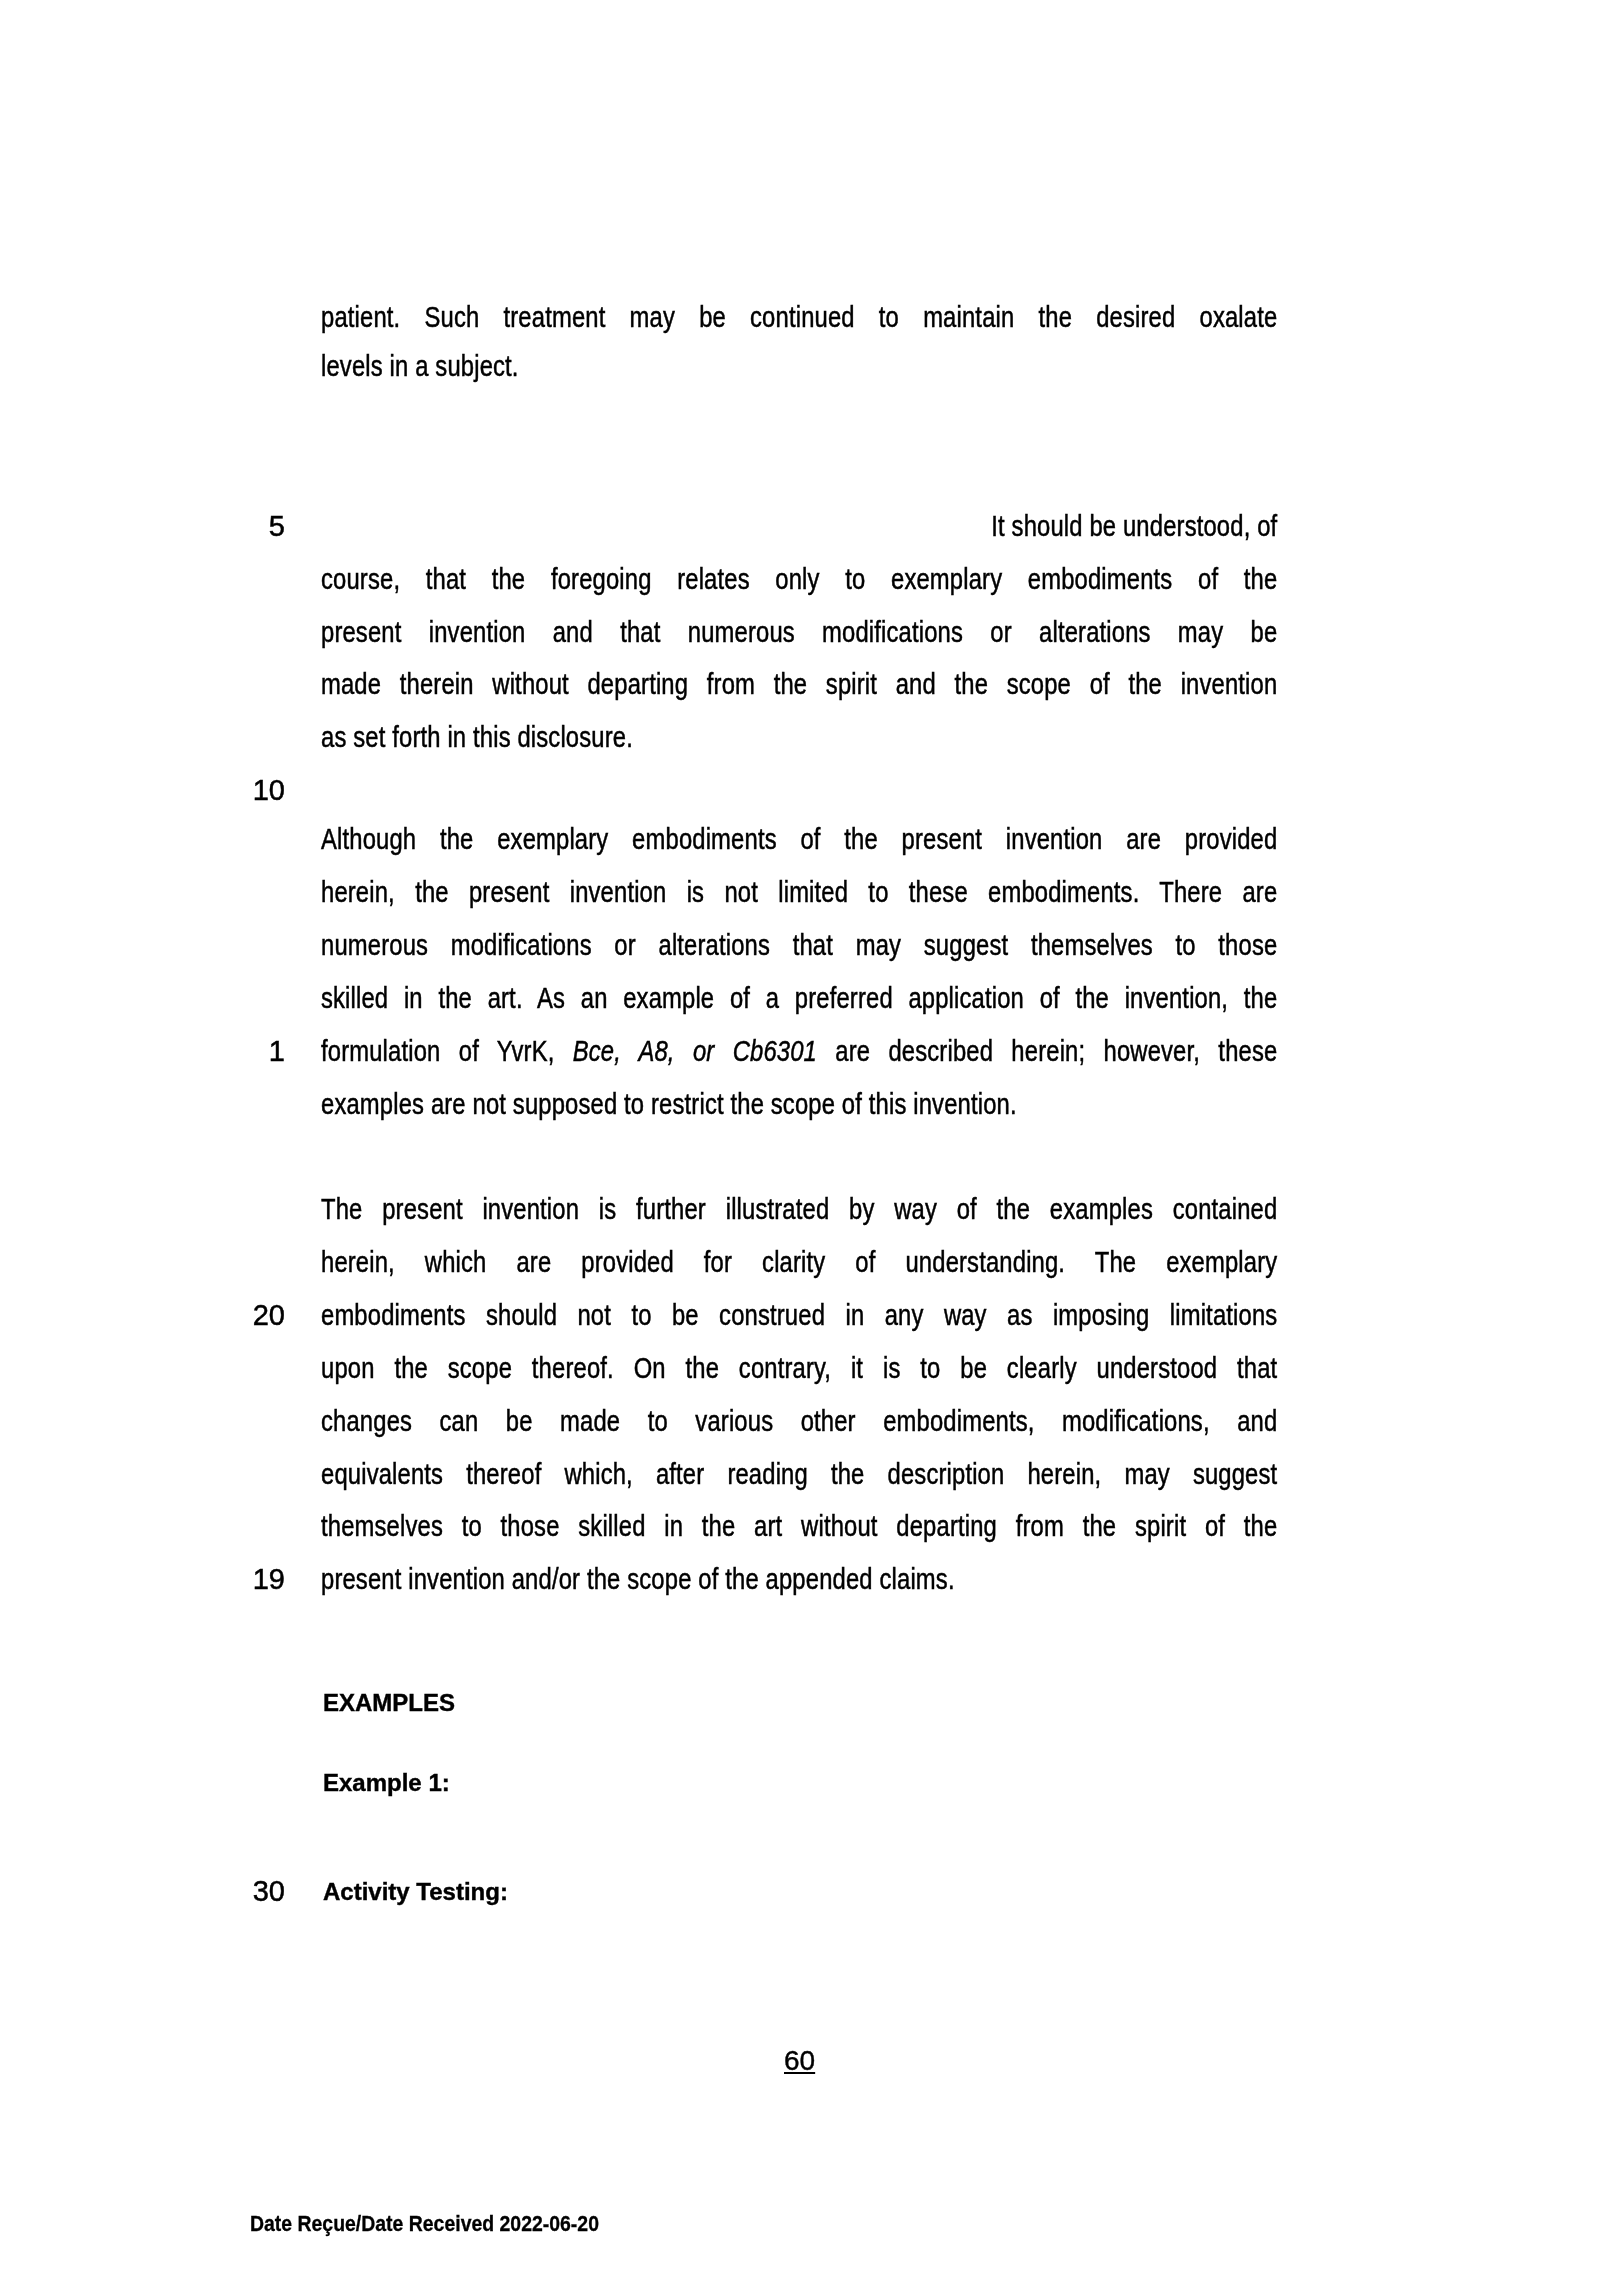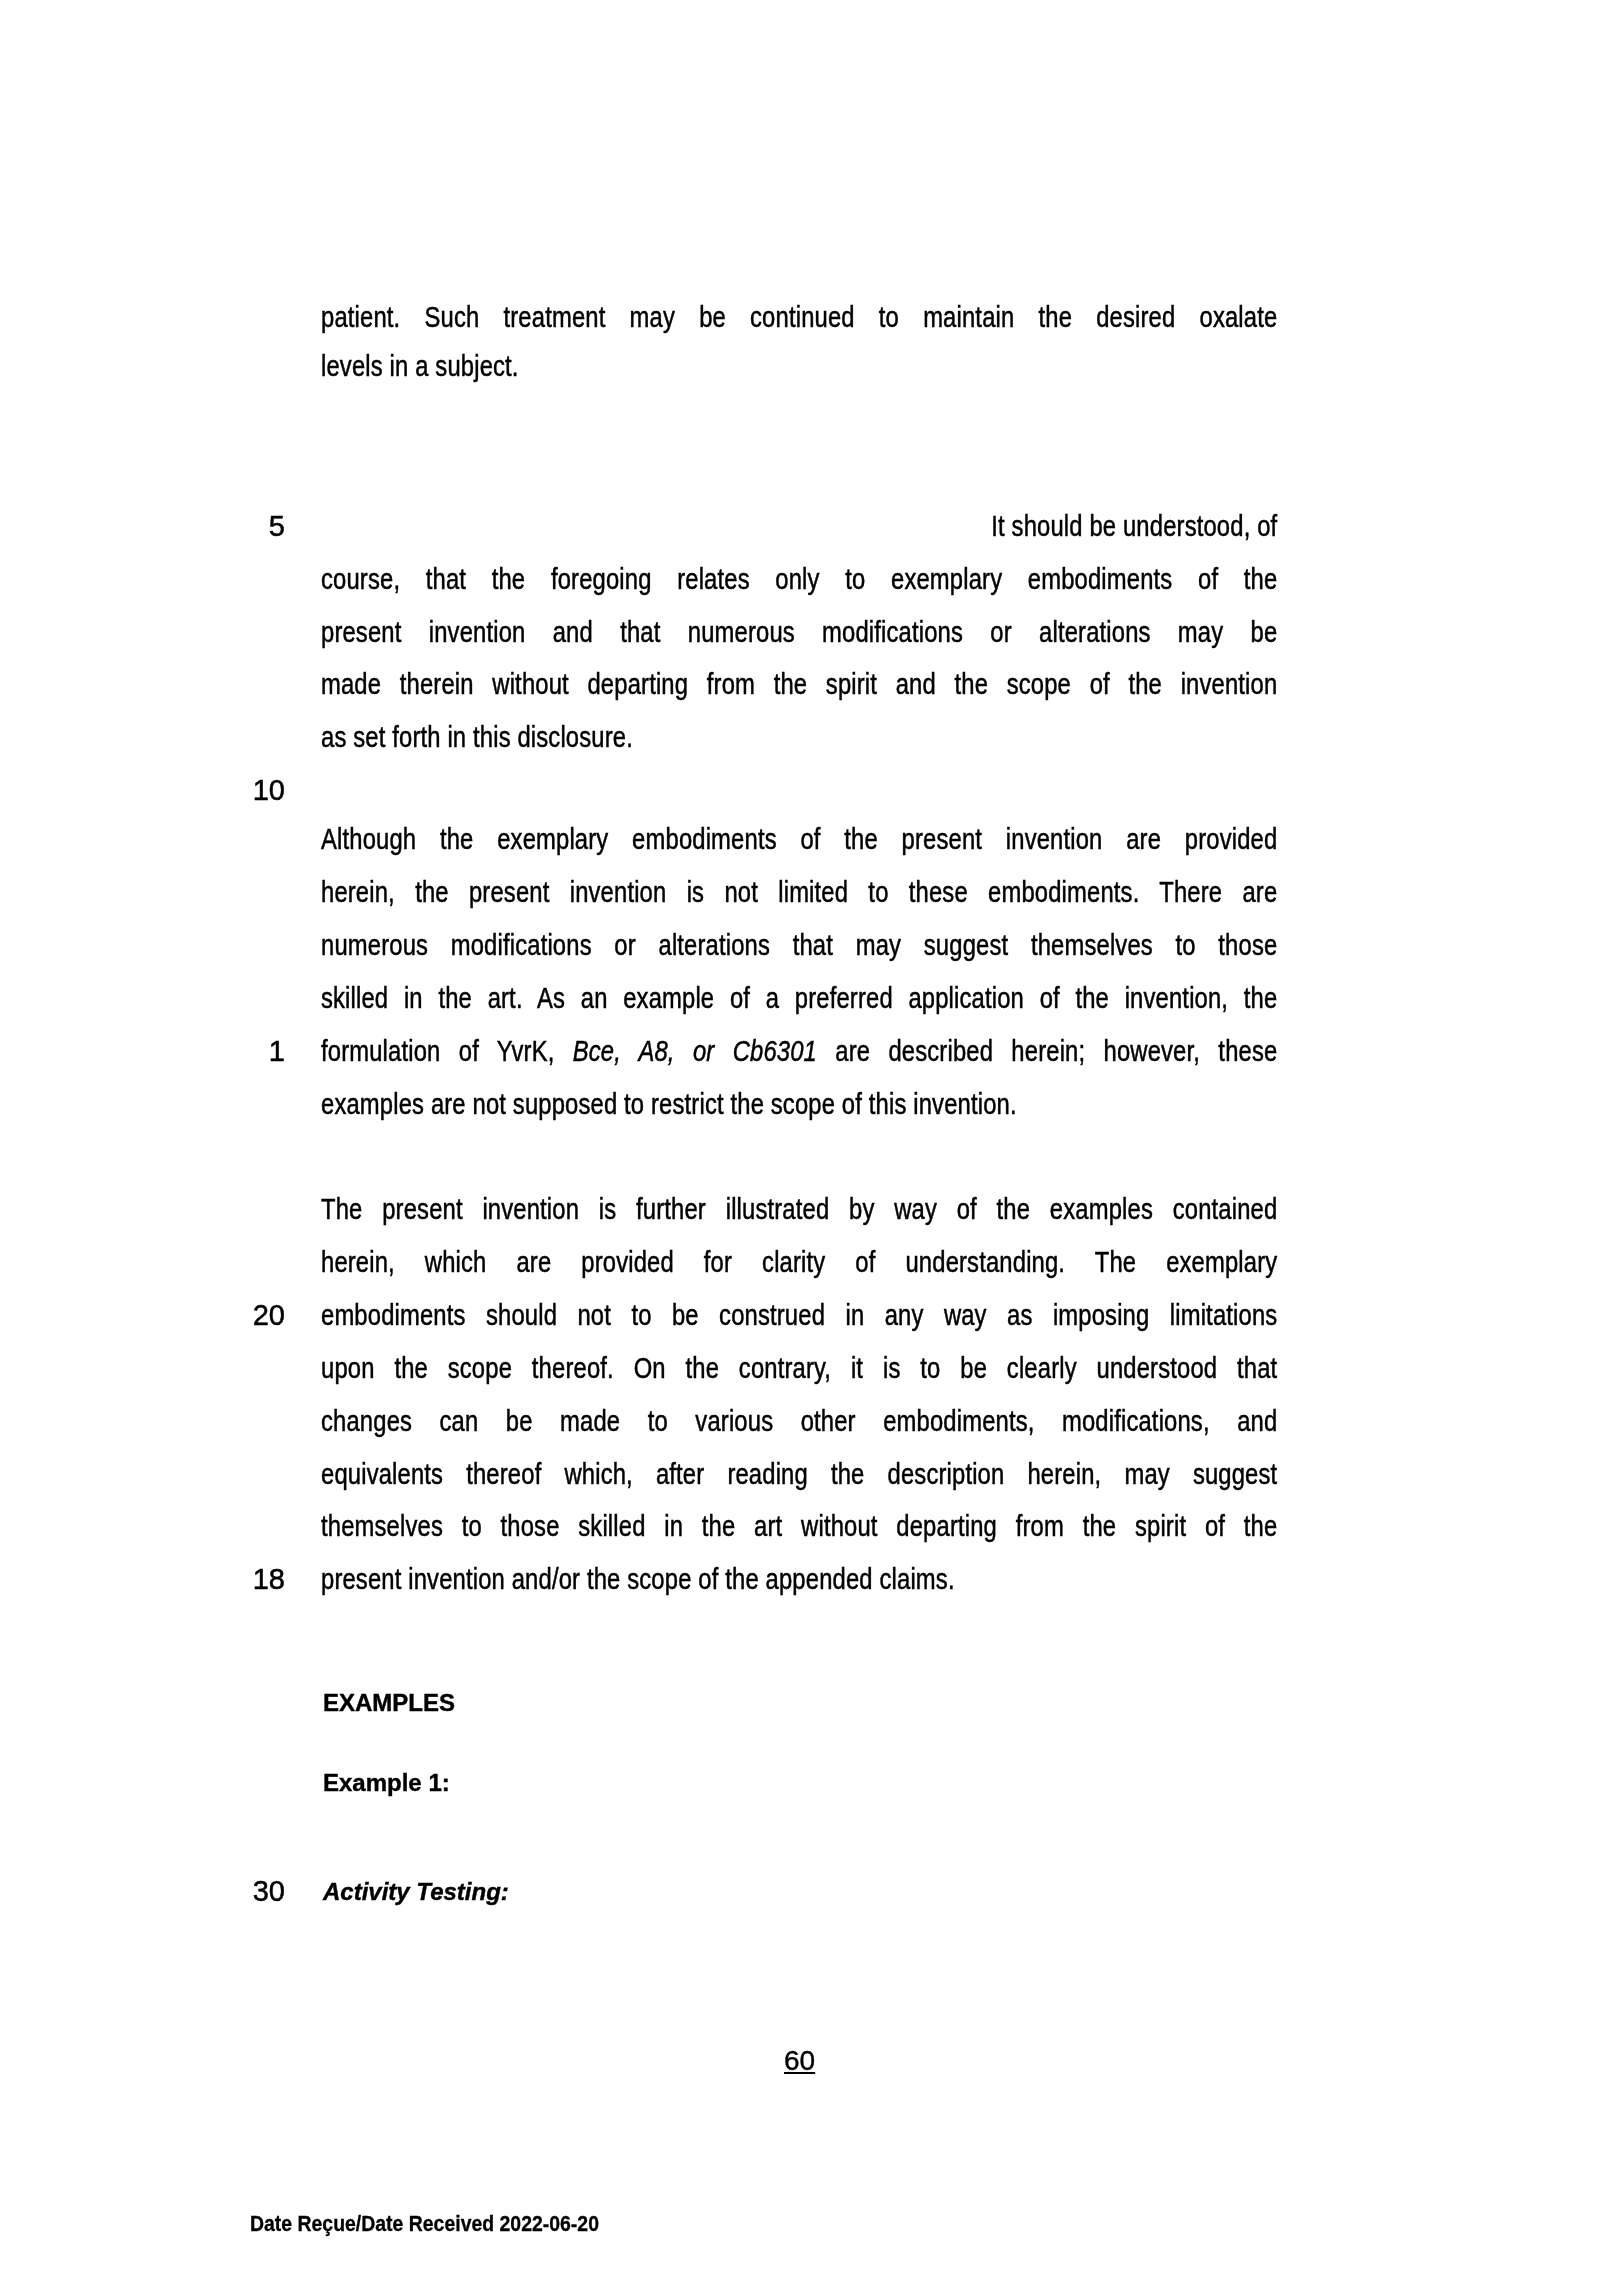--- a/index.html
+++ b/index.html
@@ -42,21 +42,21 @@
     -webkit-text-stroke:0.5px #000;
   }
   .heading{
     position:absolute;
     left:323px;
     font-size:24px;
     line-height:35px;
     font-weight:700;
     -webkit-text-stroke:0.4px #000;
   }
-  .heading.hitalic{font-style:italic;text-align:center;}
+  .heading.hitalic{text-align:center;}
   .pagenum{
     position:absolute;
     top:2045px;
     left:784px;
     font-size:28px;
     font-weight:500;
     text-decoration:underline;
     -webkit-text-stroke:0.4px #000;
   }
   .footer{
@@ -73,21 +73,21 @@
 </style>
 </head>
 <body>
 
 <div class="page">
 
   <div class="ln" style="top:509px">5</div>
   <div class="ln" style="top:773px">10</div>
   <div class="ln" style="top:1034px">1</div>
   <div class="ln" style="top:1298px">20</div>
-  <div class="ln" style="top:1562px">18</div>
+  <div class="ln" style="top:1562px">19</div>
   <div class="ln" style="top:1874px">30</div>
 
   <div class="bl" style="top:300px">patient. Such treatment may be continued to maintain the desired oxalate</div>
   <div class="bl lastline" style="top:349px">levels in a subject.</div>
 
   <div class="bl rightline" style="top:509px">It should be understood, of</div>
   <div class="bl" style="top:562px">course, that the foregoing relates only to exemplary embodiments of the</div>
   <div class="bl" style="top:615px">present invention and that numerous modifications or alterations may be</div>
   <div class="bl" style="top:667px">made therein without departing from the spirit and the scope of the invention</div>
   <div class="bl lastline" style="top:720px">as set forth in this disclosure.</div>

